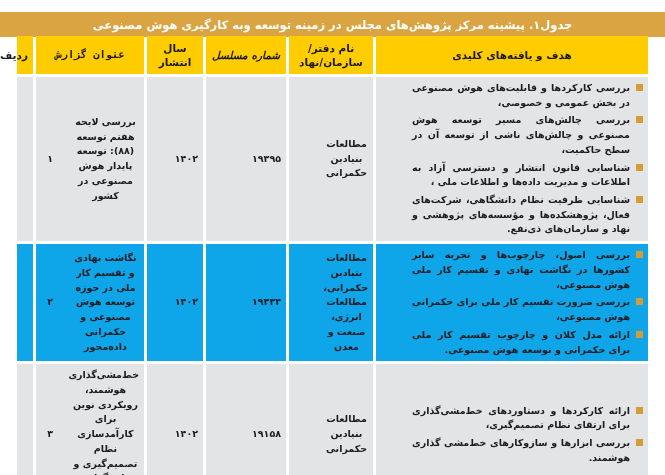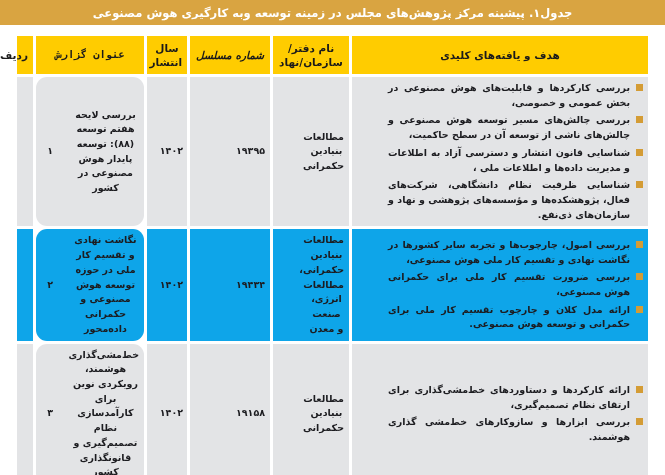--- a/index.html
+++ b/index.html
@@ -19,21 +19,21 @@
   .page {
     position: relative;
     width: 665px;
     height: 475px;
     background: #ffffff;
   }
 
   
   .table-caption {
     position: absolute;
-    top: 0;
+    top: 12px;
     left: 0;
     width: 665px;
     height: 25px;
     background: #d9a441;
     color: #ffffff;
     display: flex;
     align-items: center;
     justify-content: center;
     font-size: 11.5px;
     font-weight: bold;
@@ -84,31 +84,31 @@
     color: #1c1c20;
     line-height: 1.55;
     font-weight: bold;
     padding-left: 36px;
   }
 
   tr.row-gray td { background: #e3e4e6; }
   tr.row-gold td { background: #0ea5e9; }
 
   td.c-radif   { text-align: center; width: 34px; }
-  td.c-title   { text-align: center; width: 108px; border-radius: 11px; }
+  td.c-title   { text-align: center; width: 108px; }
   td.c-year    { text-align: center; width: 56px; }
   td.c-serial  { text-align: right; width: 56px; }
   td.c-office  { text-align: center; width: 88px; }
   td.c-findings{ text-align: justify; text-align-last: right; }
 
   th.h-radif   { width: 16px; }
   th.h-title   { width: 108px; font-family: Liberation Mono, monospace; }
-  th.h-year    { width: 40px; }
+  th.h-year    { width: 56px; }
   th.h-serial  { width: 80px; font-style: italic; }
-  th.h-office  { width: 76px; margin-top: 41px; }
+  th.h-office  { width: 84px; margin-top: 41px; }
 
   
   ul.findings {
     list-style: none;
     margin: 0;
     padding: 0;
   }
   ul.findings li {
     position: relative;
     padding-right: 13px;

